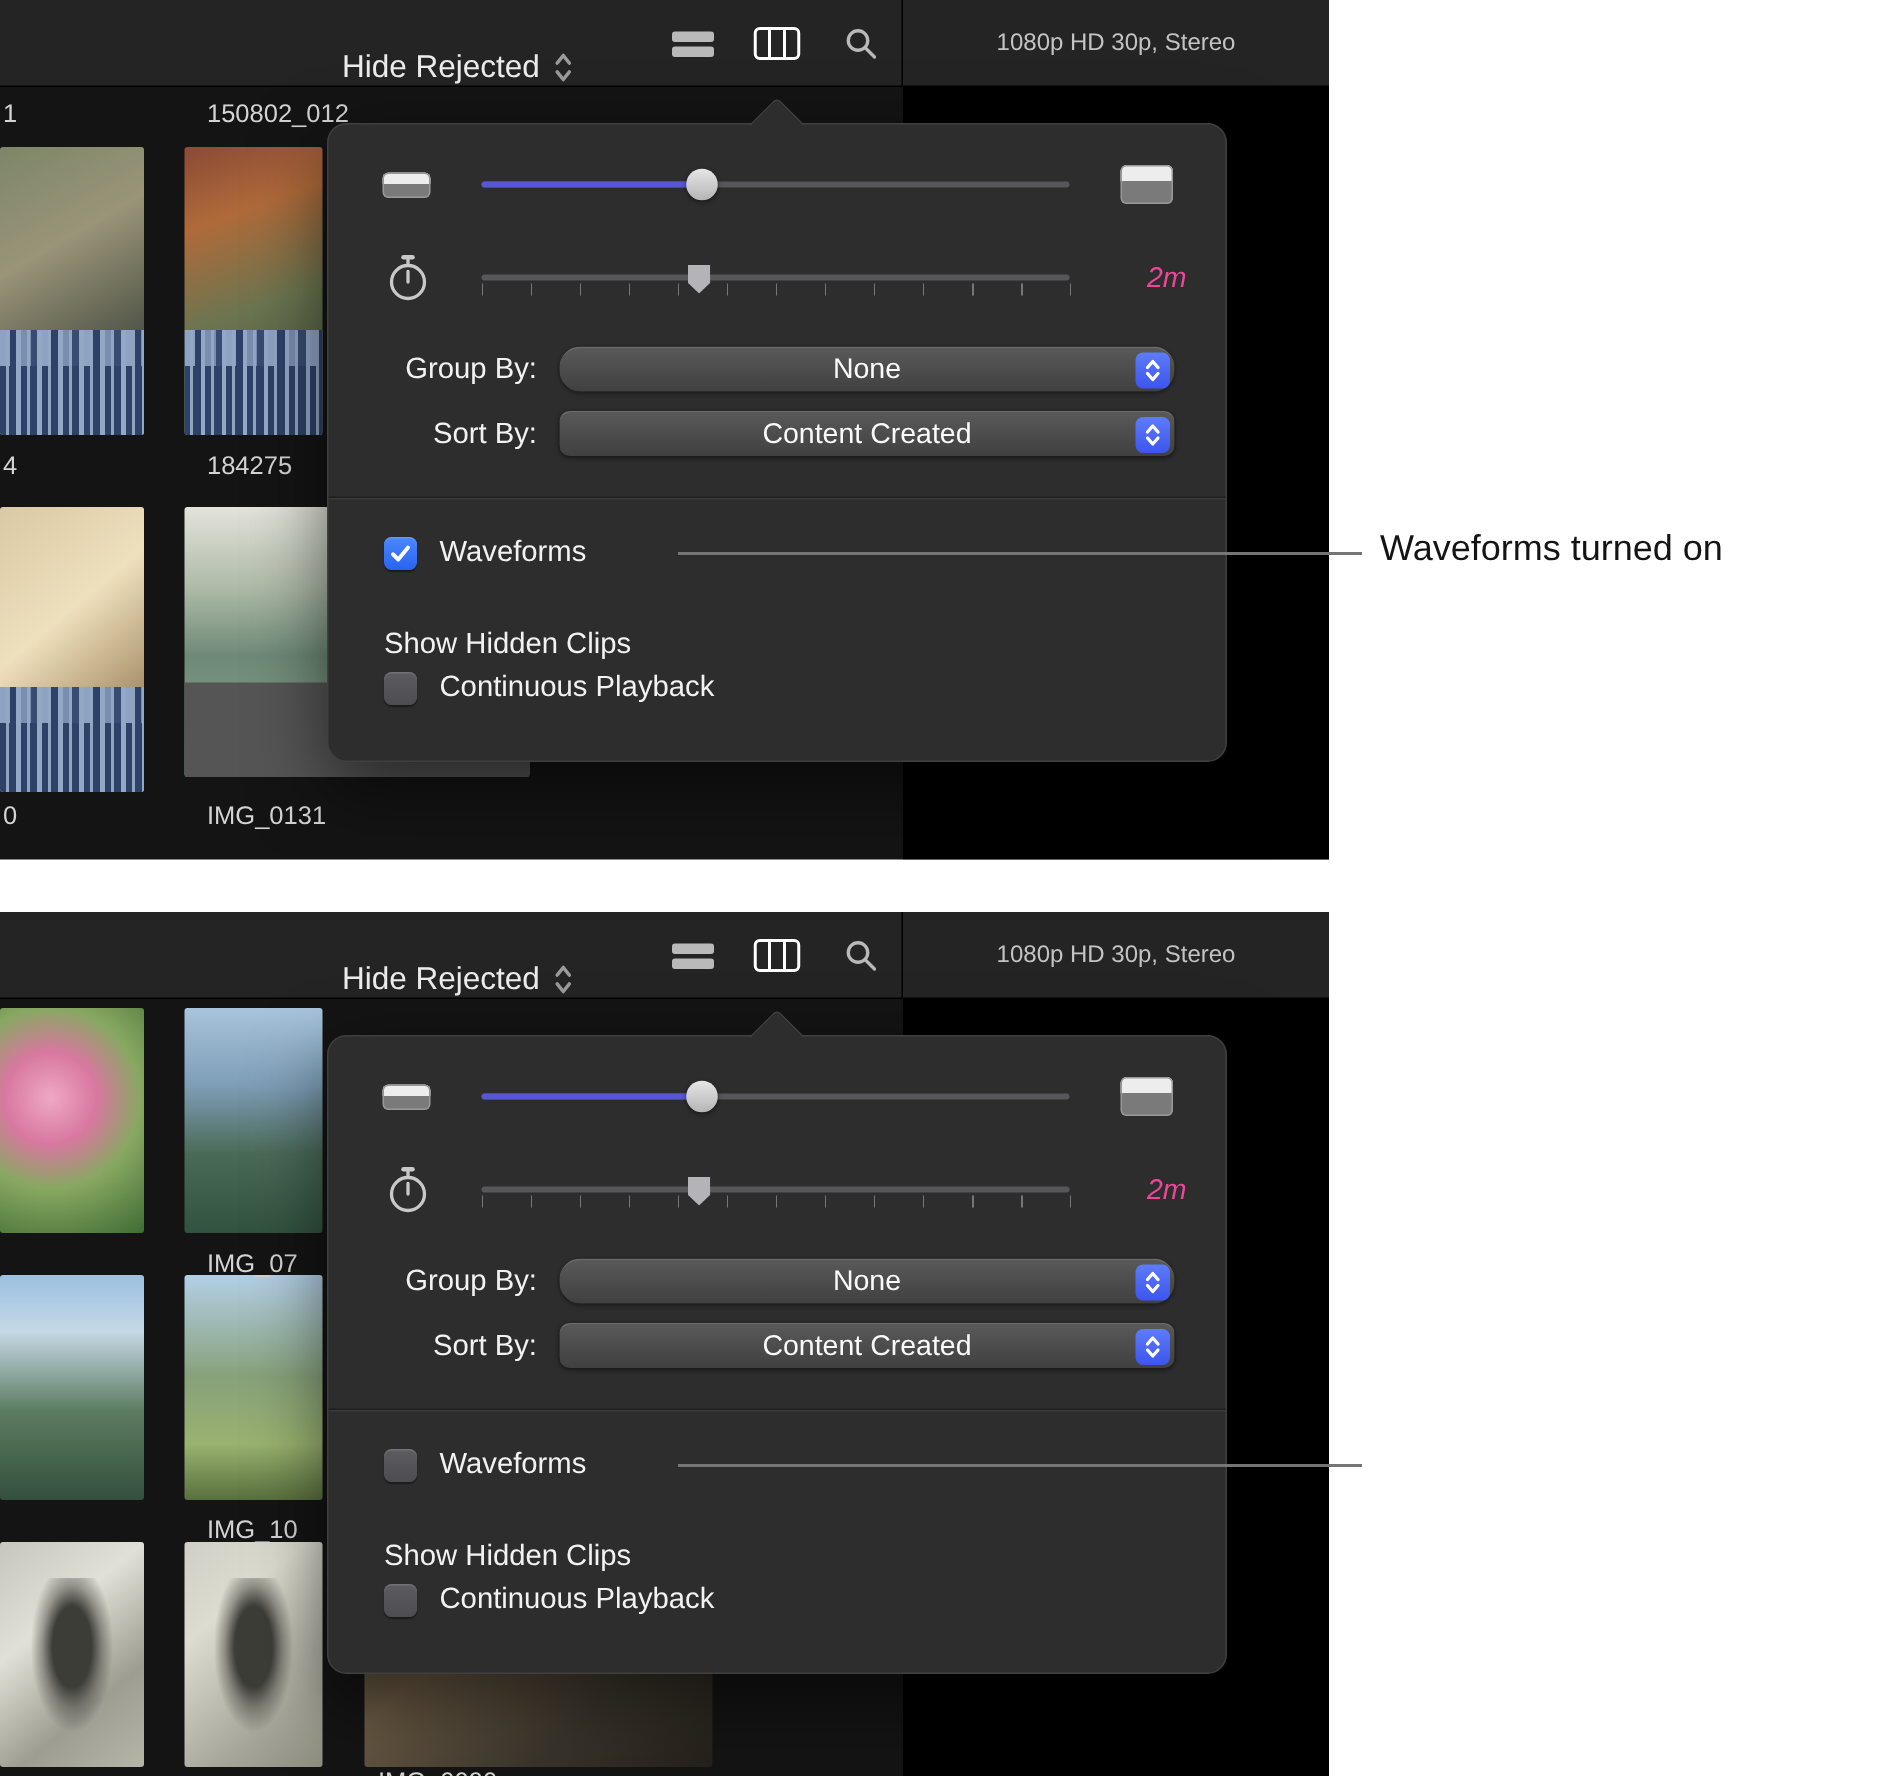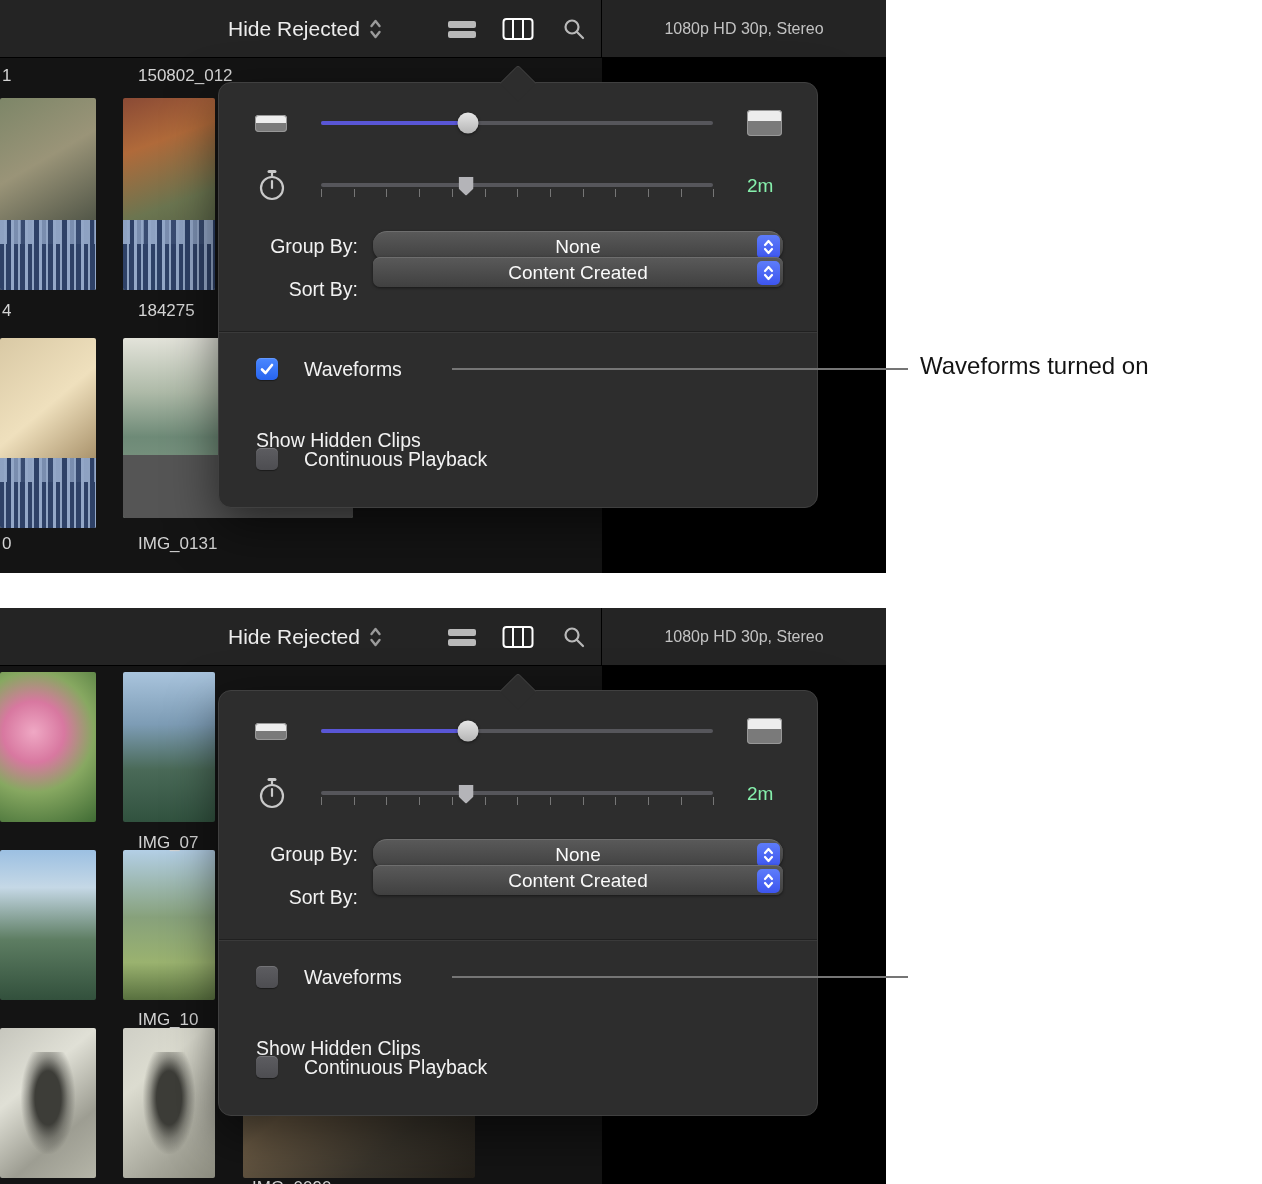--- a/index.html
+++ b/index.html
@@ -7,21 +7,21 @@
   .stage { position:relative; width:1262px; height:1184px; background:#fff; overflow:hidden; }
 
   .panel { position:absolute; left:0; width:1262px; }
   .panel.p-on  { top:0;   height:573px; }
   .panel.p-off { top:608px; height:576px; }
 
   .app { position:absolute; left:0; top:0; width:886px; height:100%; background:#141414; overflow:hidden; }
 
   
   .toolbar { position:absolute; left:0; top:0; width:886px; height:58px; background:#242424; border-bottom:1px solid #000; z-index:2; }
-  .filter-control { position:absolute; left:228px; top:0; height:58px; display:flex; align-items:center; gap:9px; color:#ececec; font-size:21px; cursor:default; }
+  .filter-control { position:absolute; left:228px; top:16px; height:58px; display:flex; align-items:center; gap:9px; color:#ececec; font-size:21px; cursor:default; }
   .tb-icon { position:absolute; top:0; height:58px; width:40px; display:flex; align-items:center; justify-content:center; }
   .tb-icon.i-list { left:442px; }
   .tb-icon.i-film { left:498px; }
   .tb-icon.i-search { left:554px; }
   .tb-divider { position:absolute; left:601px; top:0; width:1px; height:58px; background:#000; }
   .format-label { position:absolute; left:602px; top:0; width:284px; height:58px; display:flex; align-items:center; justify-content:center; color:#c3c3c3; font-size:16px; }
   .viewer { position:absolute; left:602px; top:58px; width:284px; bottom:0; background:#000; }
 
   
   .thumb { position:absolute; border-radius:2px; overflow:hidden; z-index:1; }
@@ -62,34 +62,34 @@
   .slider-track { position:absolute; height:4px; border-radius:2px; background:#56565b; }
   .t-appearance { left:102px; top:38px; width:392px; }
   .t-duration  { left:102px; top:100px; width:392px; }
   .slider-fill { position:absolute; left:0; top:0; height:100%; border-radius:2px; background:#5956d6; }
   .slider-thumb { position:absolute; top:50%; width:21px; height:21px; border-radius:50%;
     background:linear-gradient(180deg,#e6e6e6,#b5b5b5); box-shadow:0 1px 3px rgba(0,0,0,.55); transform:translate(-50%,-50%); }
   .duration-thumb { position:absolute; top:50%; width:15px; height:19px; background:#b4b4b8;
     clip-path:polygon(0 0,100% 0,100% 62%,50% 100%,0 62%); transform:translate(-50%,-44%); }
   .ticks { position:absolute; left:102px; top:106px; width:393px; height:8px;
     background:repeating-linear-gradient(90deg,#767676 0 1px,transparent 1px 32.7px); }
-  .duration-value { position:absolute; left:528px; top:92px; width:44px; text-align:left; color:#86efac; font-size:19px; }
+  .duration-value { position:absolute; left:528px; top:92px; width:44px; text-align:right; color:#ec4899; font-size:19px;font-style:italic; }
 
   .field-label { position:absolute; left:0; width:139px; text-align:right; color:#f2f2f2; font-size:19.5px; }
   .fl-group { top:152px; } .fl-sort { top:195px; }
   .popup-btn { position:absolute; left:154px; width:410px; height:30px; border-radius:7px;
     background:linear-gradient(180deg,#595959,#404040); border-top:1px solid #6e6e6e; box-shadow:0 1px 3px rgba(0,0,0,.5);
     color:#fafafa; font-size:19px; display:flex; align-items:center; justify-content:center; }
-  .pb-group { top:148px;border-radius:14px; } .pb-sort { top:174px;align-items:center; }
+  .pb-group { top:148px;border-radius:14px; } .pb-sort { top:191px;align-items:center; }
   .popup-stepper { position:absolute; right:3px; top:3px; width:23px; height:24px; border-radius:5px;
     background:linear-gradient(180deg,#5d7cfa,#3d55ee); display:flex; align-items:center; justify-content:center; }
 
   .pop-divider { position:absolute; left:0; top:248px; width:100%; height:1px; background:#202020; box-shadow:0 1px 0 #3a3a3a; }
 
-  .check-row { position:absolute; left:37px; height:22px; display:flex; align-items:center; gap:26px; }
+  .check-row { position:absolute; left:37px; height:22px; display:flex; align-items:flex-end; gap:15px; }
   .cr-0 { top:275px; } .cr-1 { top:320px;flex-direction:column; } .cr-2 { top:365px; }
   .checkbox { position:relative; width:22px; height:22px; border-radius:5px;
     background:linear-gradient(180deg,#5d5d61,#4d4d51); box-shadow:inset 0 1px 0 rgba(255,255,255,.14), 0 1px 1px rgba(0,0,0,.4);
     display:flex; align-items:center; justify-content:center; }
   .checkbox svg { display:none; }
   .checkbox.checked { background:linear-gradient(180deg,#4b88ff,#2764ef); }
   .checkbox.checked svg { display:block; }
   .check-label { color:#f2f2f2; font-size:19.5px; }
 
   

